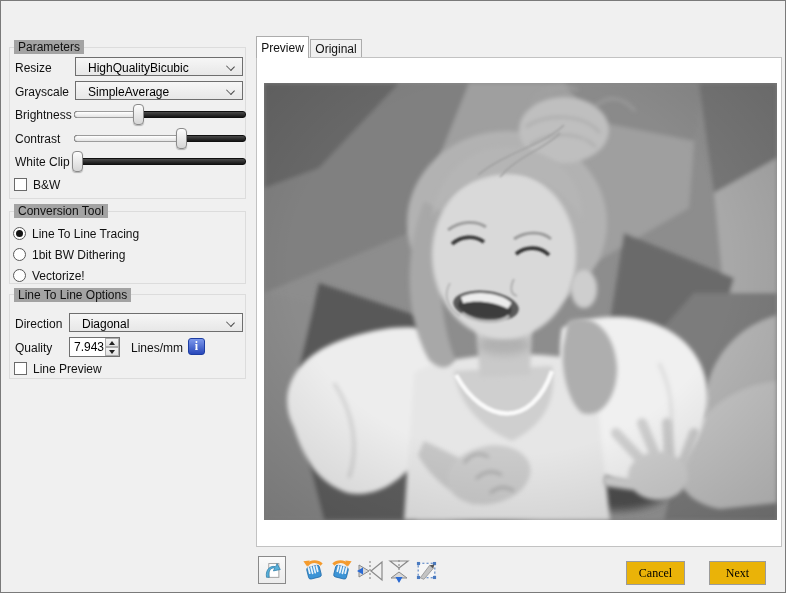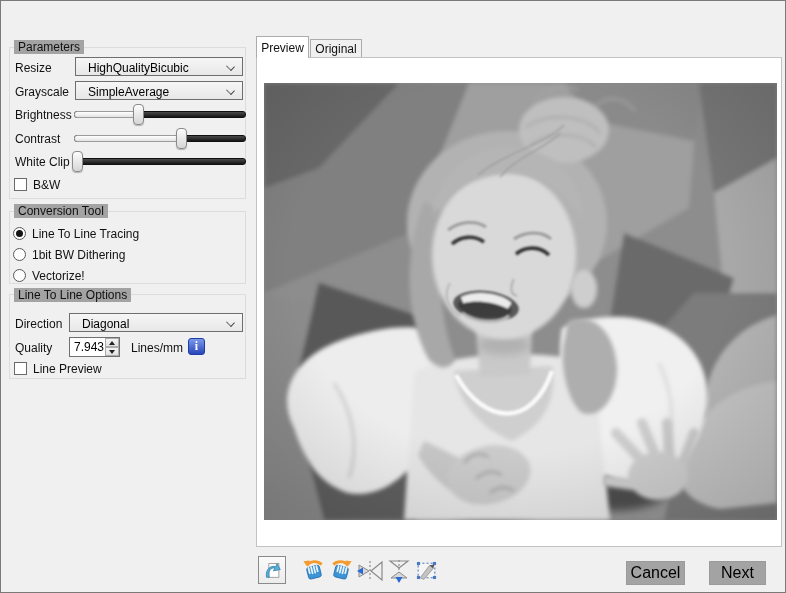--- a/index.html
+++ b/index.html
@@ -57,22 +57,22 @@
 
   .tab { position:absolute; border:1px solid #acacac; border-bottom:none; font-size:12px; color:#111;
          display:flex; align-items:center; justify-content:center; }
   .tab.active { background:#ffffff; z-index:3; }
   .tab.inactive { background:#f0f0f0; z-index:1; }
   .tabpage { position:absolute; background:#ffffff; border:1px solid #c2c2c2; z-index:2; }
 
   .toolbtn { position:absolute; display:flex; align-items:center; justify-content:center; }
   .toolbtn.framed { border:1px solid #8a8a8a; background:linear-gradient(#fafafa,#ececec); }
 
-  .btn { position:absolute; background:#a3a3a3; border:1px solid #9b9b9b; font-size:16px; color:#000;
-         display:flex; align-items:center; justify-content:center; }
+  .btn { position:absolute; background:#eab308; border:1px solid #9b9b9b; font-size:12px; color:#000;
+         display:flex; align-items:center; justify-content:center;font-family:Liberation Serif, serif; }
 </style>
 </head>
 <body>
 
 <div class="window">
 
 
   <div class="group" style="left:8px;top:46px;width:237px;height:152px"></div>
   <span class="group-label" style="left:13px;top:39px">Parameters</span>
 

